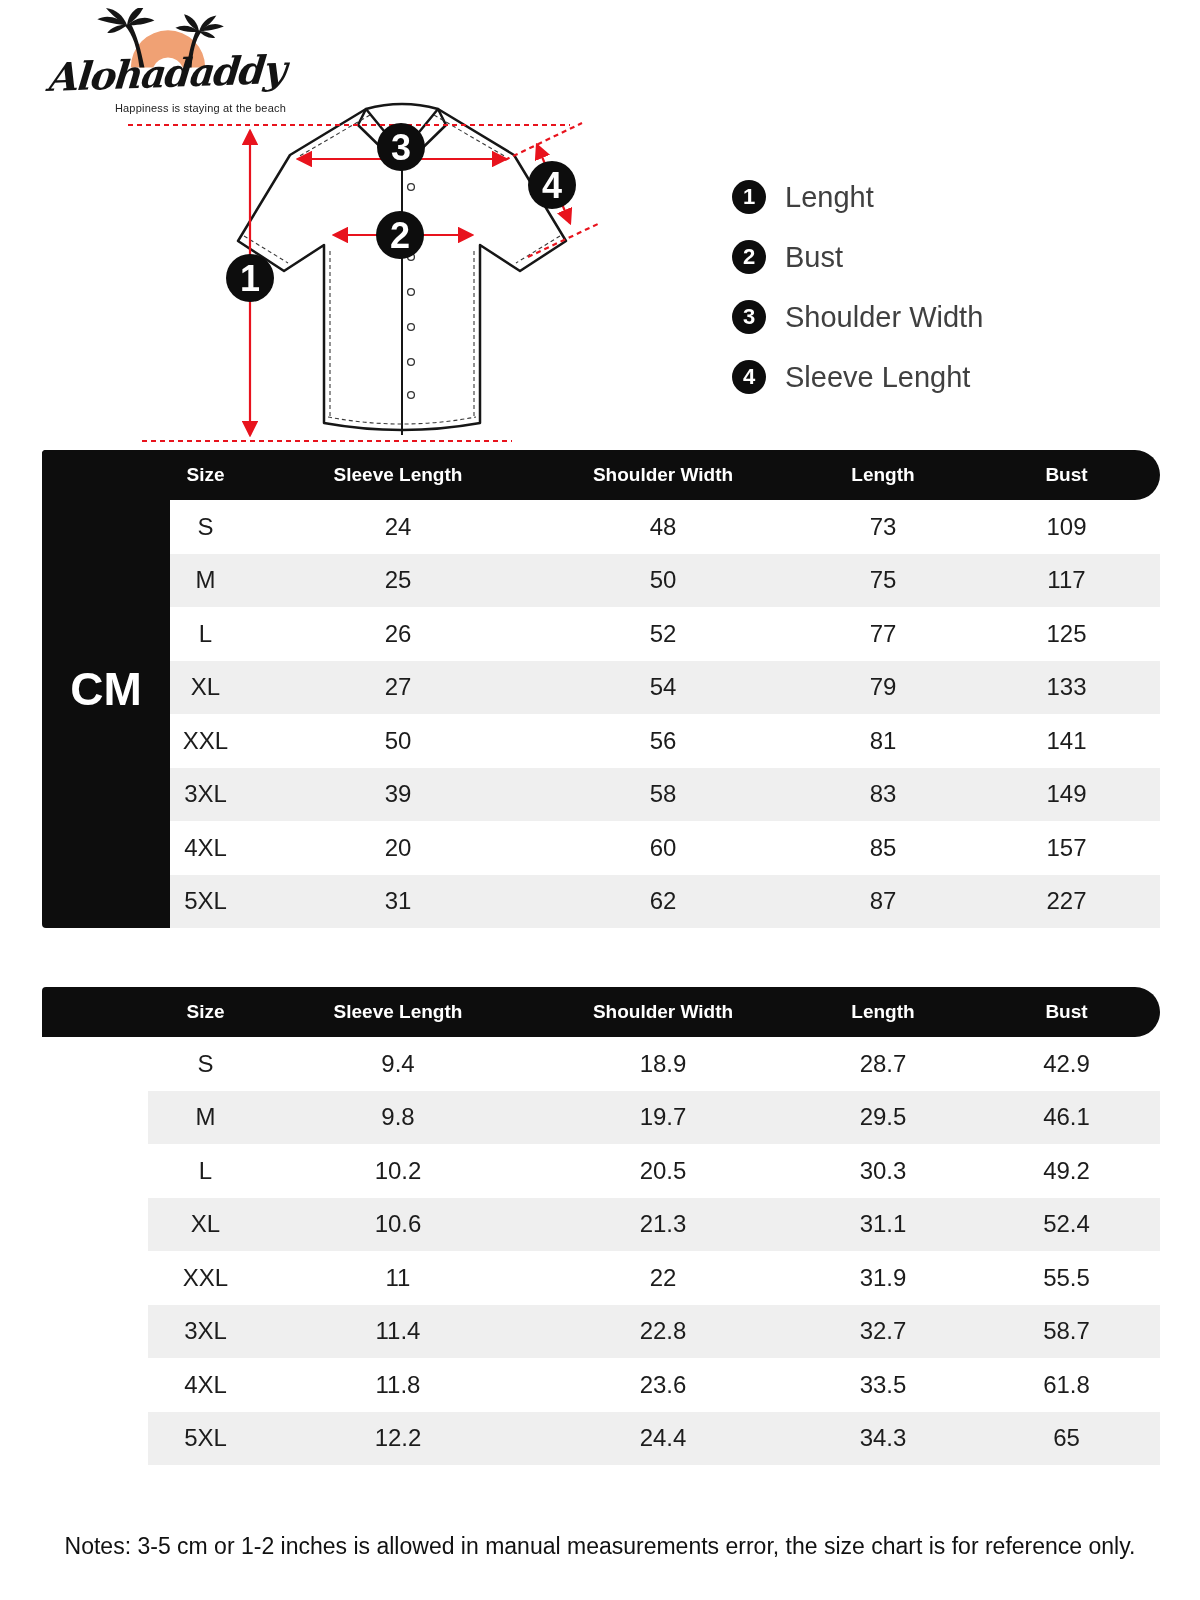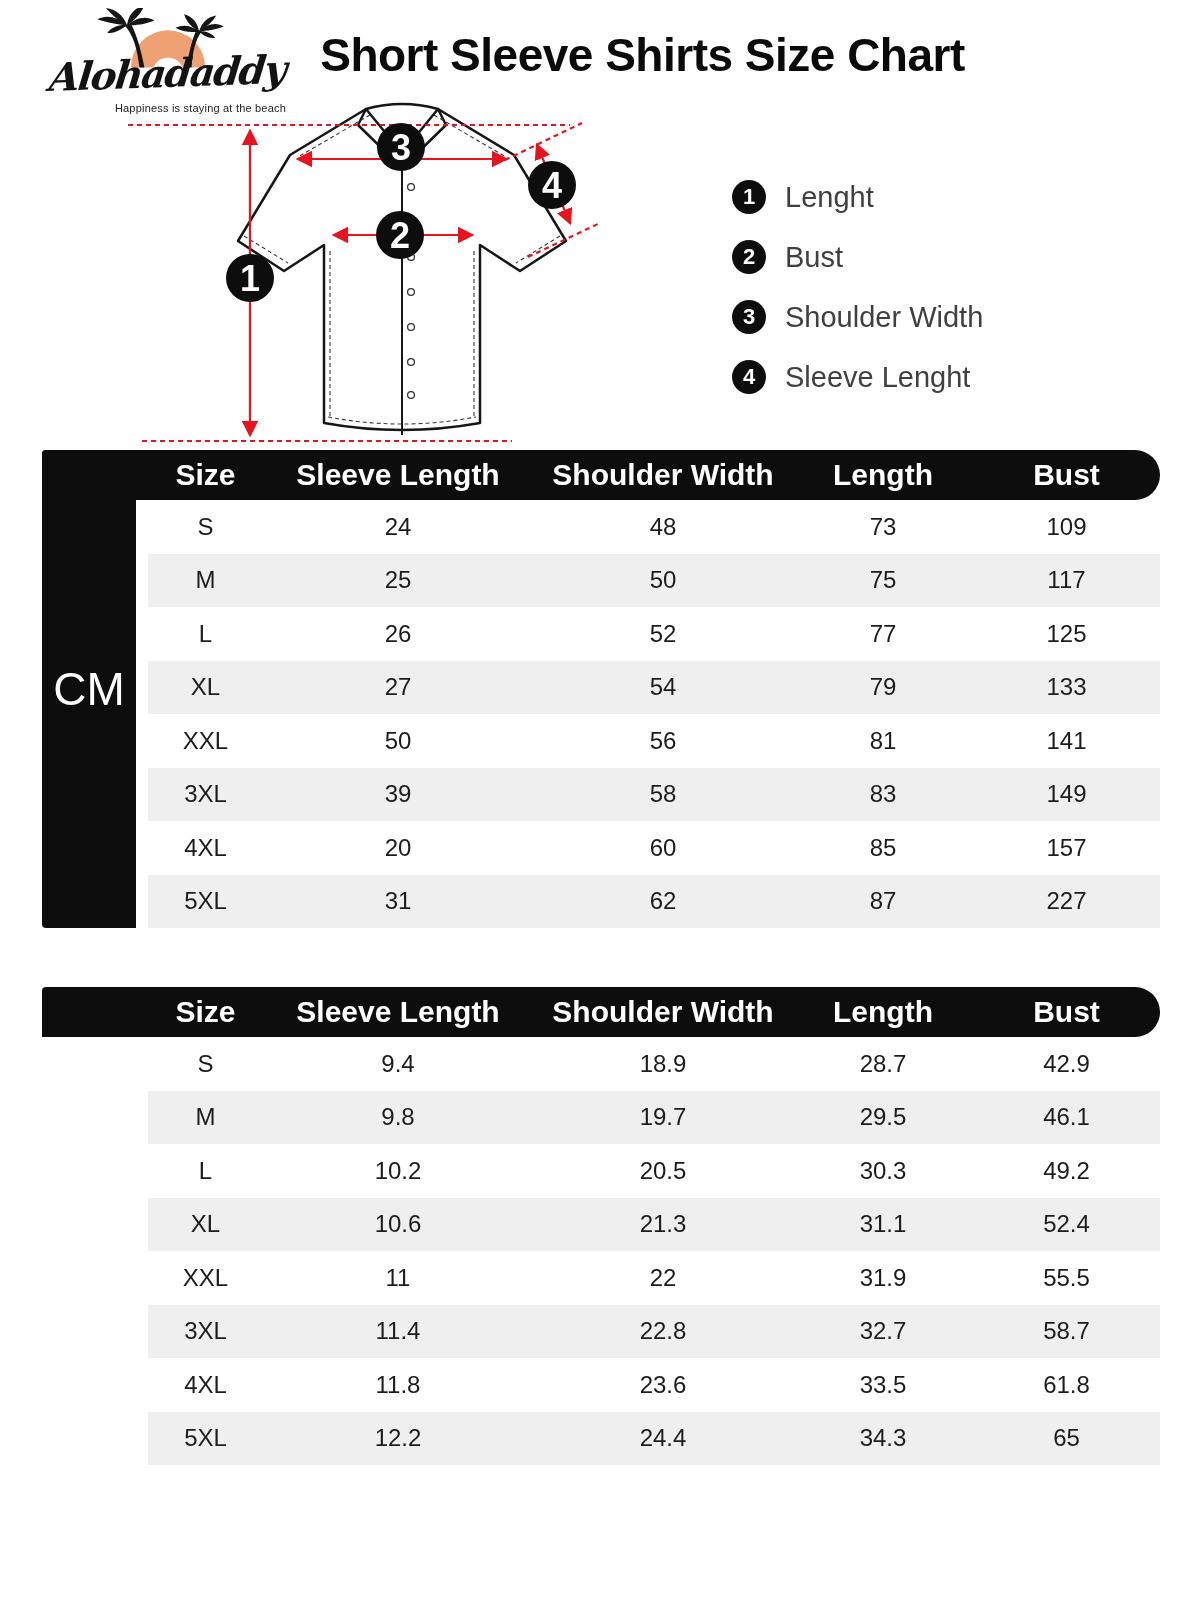--- a/index.html
+++ b/index.html
@@ -32,27 +32,27 @@
   .legend{position:absolute;left:732px;top:180px;}
   .legend-item{display:flex;align-items:center;margin-bottom:26px;height:34px;}
   .legend-num{width:34px;height:34px;border-radius:50%;background:var(--ink);color:#fff;
     display:flex;align-items:center;justify-content:center;font-size:22px;font-weight:700;flex:0 0 34px;}
   .legend-label{margin-left:19px;font-size:29px;color:#404040;}
 
   
   .size-table{position:absolute;left:42px;width:1118px;}
   .size-table.cm{top:450px;}
   .size-table.inch{top:987px;}
-  .t-side{position:absolute;left:0;top:0;bottom:0;width:94px;background:var(--ink);
-    display:flex;align-items:center;justify-content:center;color:#fff;font-weight:400;border-radius:4px 0 0 4px;text-align:center;}
+  .t-side{position:absolute;left:0;top:0;bottom:0;width:128px;background:var(--ink);
+    display:flex;align-items:center;justify-content:center;color:#fff;font-weight:700;border-radius:4px 0 0 4px;text-align:center;}
   .t-side.big{font-size:46px;}
   .t-side.small{font-size:37px;letter-spacing:-1px;}
   .t-head{position:relative;height:50px;background:var(--ink);border-radius:4px 25px 25px 0;
     display:grid;grid-template-columns:106px 115px 270px 260px 180px 187px;align-items:center;}
-  .t-hcell{color:#fff;font-size:30px;font-weight:700;text-align:center;}
+  .t-hcell{color:#fff;font-size:19px;font-weight:700;text-align:center;}
   .t-body{margin-left:106px;}
   .t-row{display:grid;grid-template-columns:115px 270px 260px 180px 187px;height:53.5px;
     align-items:center;background:#fff;}
   .t-row.alt{background:var(--row-alt);}
   .t-cell{text-align:center;font-size:24px;color:#1c1c1c;}
 
   
   .notes{position:absolute;left:0;right:0;top:1533px;text-align:center;font-size:23px;color:#111;}
 </style>
 </head>
@@ -80,21 +80,20 @@
         <path d="M180,38 C184,24 194,14 208,12 C200,24 190,32 180,38 Z"></path>
         <path d="M180,38 C178,24 170,14 156,10 C160,24 170,32 180,38 Z"></path>
         <path d="M180,38 C168,28 154,26 142,32 C154,39 168,40 180,38 Z"></path>
         <path d="M180,38 C188,36 200,40 206,48 C196,50 186,44 180,38 Z"></path>
       </g>
     </svg>
     <div class="logo-word">Alohadaddy</div>
     <div class="logo-tag">Happiness is staying at the beach</div>
   </div>
 
-  <h1 class="title">Short Sleeve Shirts Size Chart</h1>
 
   <svg class="diagram" viewBox="0 0 485 355">
     <defs>
       <marker id="arr" viewBox="0 0 10 10" refX="8.5" refY="5" markerWidth="7.5" markerHeight="7.5" orient="auto-start-reverse">
         <path d="M0,0 L10,5 L0,10 Z" fill="#e8131d"></path>
       </marker>
     </defs>
 
     <g stroke="#161616" stroke-width="2.5" fill="#fff" stroke-linejoin="round">
       <path d="M246,14 L170,60 L118,146 L164,176 L204,150 L204,328 Q282,342 360,328 L360,150 L400,176 L446,146 L394,60 L318,14 Q282,4 246,14 Z"></path>
@@ -299,14 +298,15 @@
         <div class="t-row alt">
           <div class="t-cell">5XL</div>
           <div class="t-cell">12.2</div>
           <div class="t-cell">24.4</div>
           <div class="t-cell">34.3</div>
           <div class="t-cell">65</div>
         </div>
       </div>
   </div>
 
+  <div class="notes">Notes: 3-5 cm or 1-2 inches is allowed in manual measurements error, the size chart is for reference only.</div>
 
 </div>
 
 </body></html>

